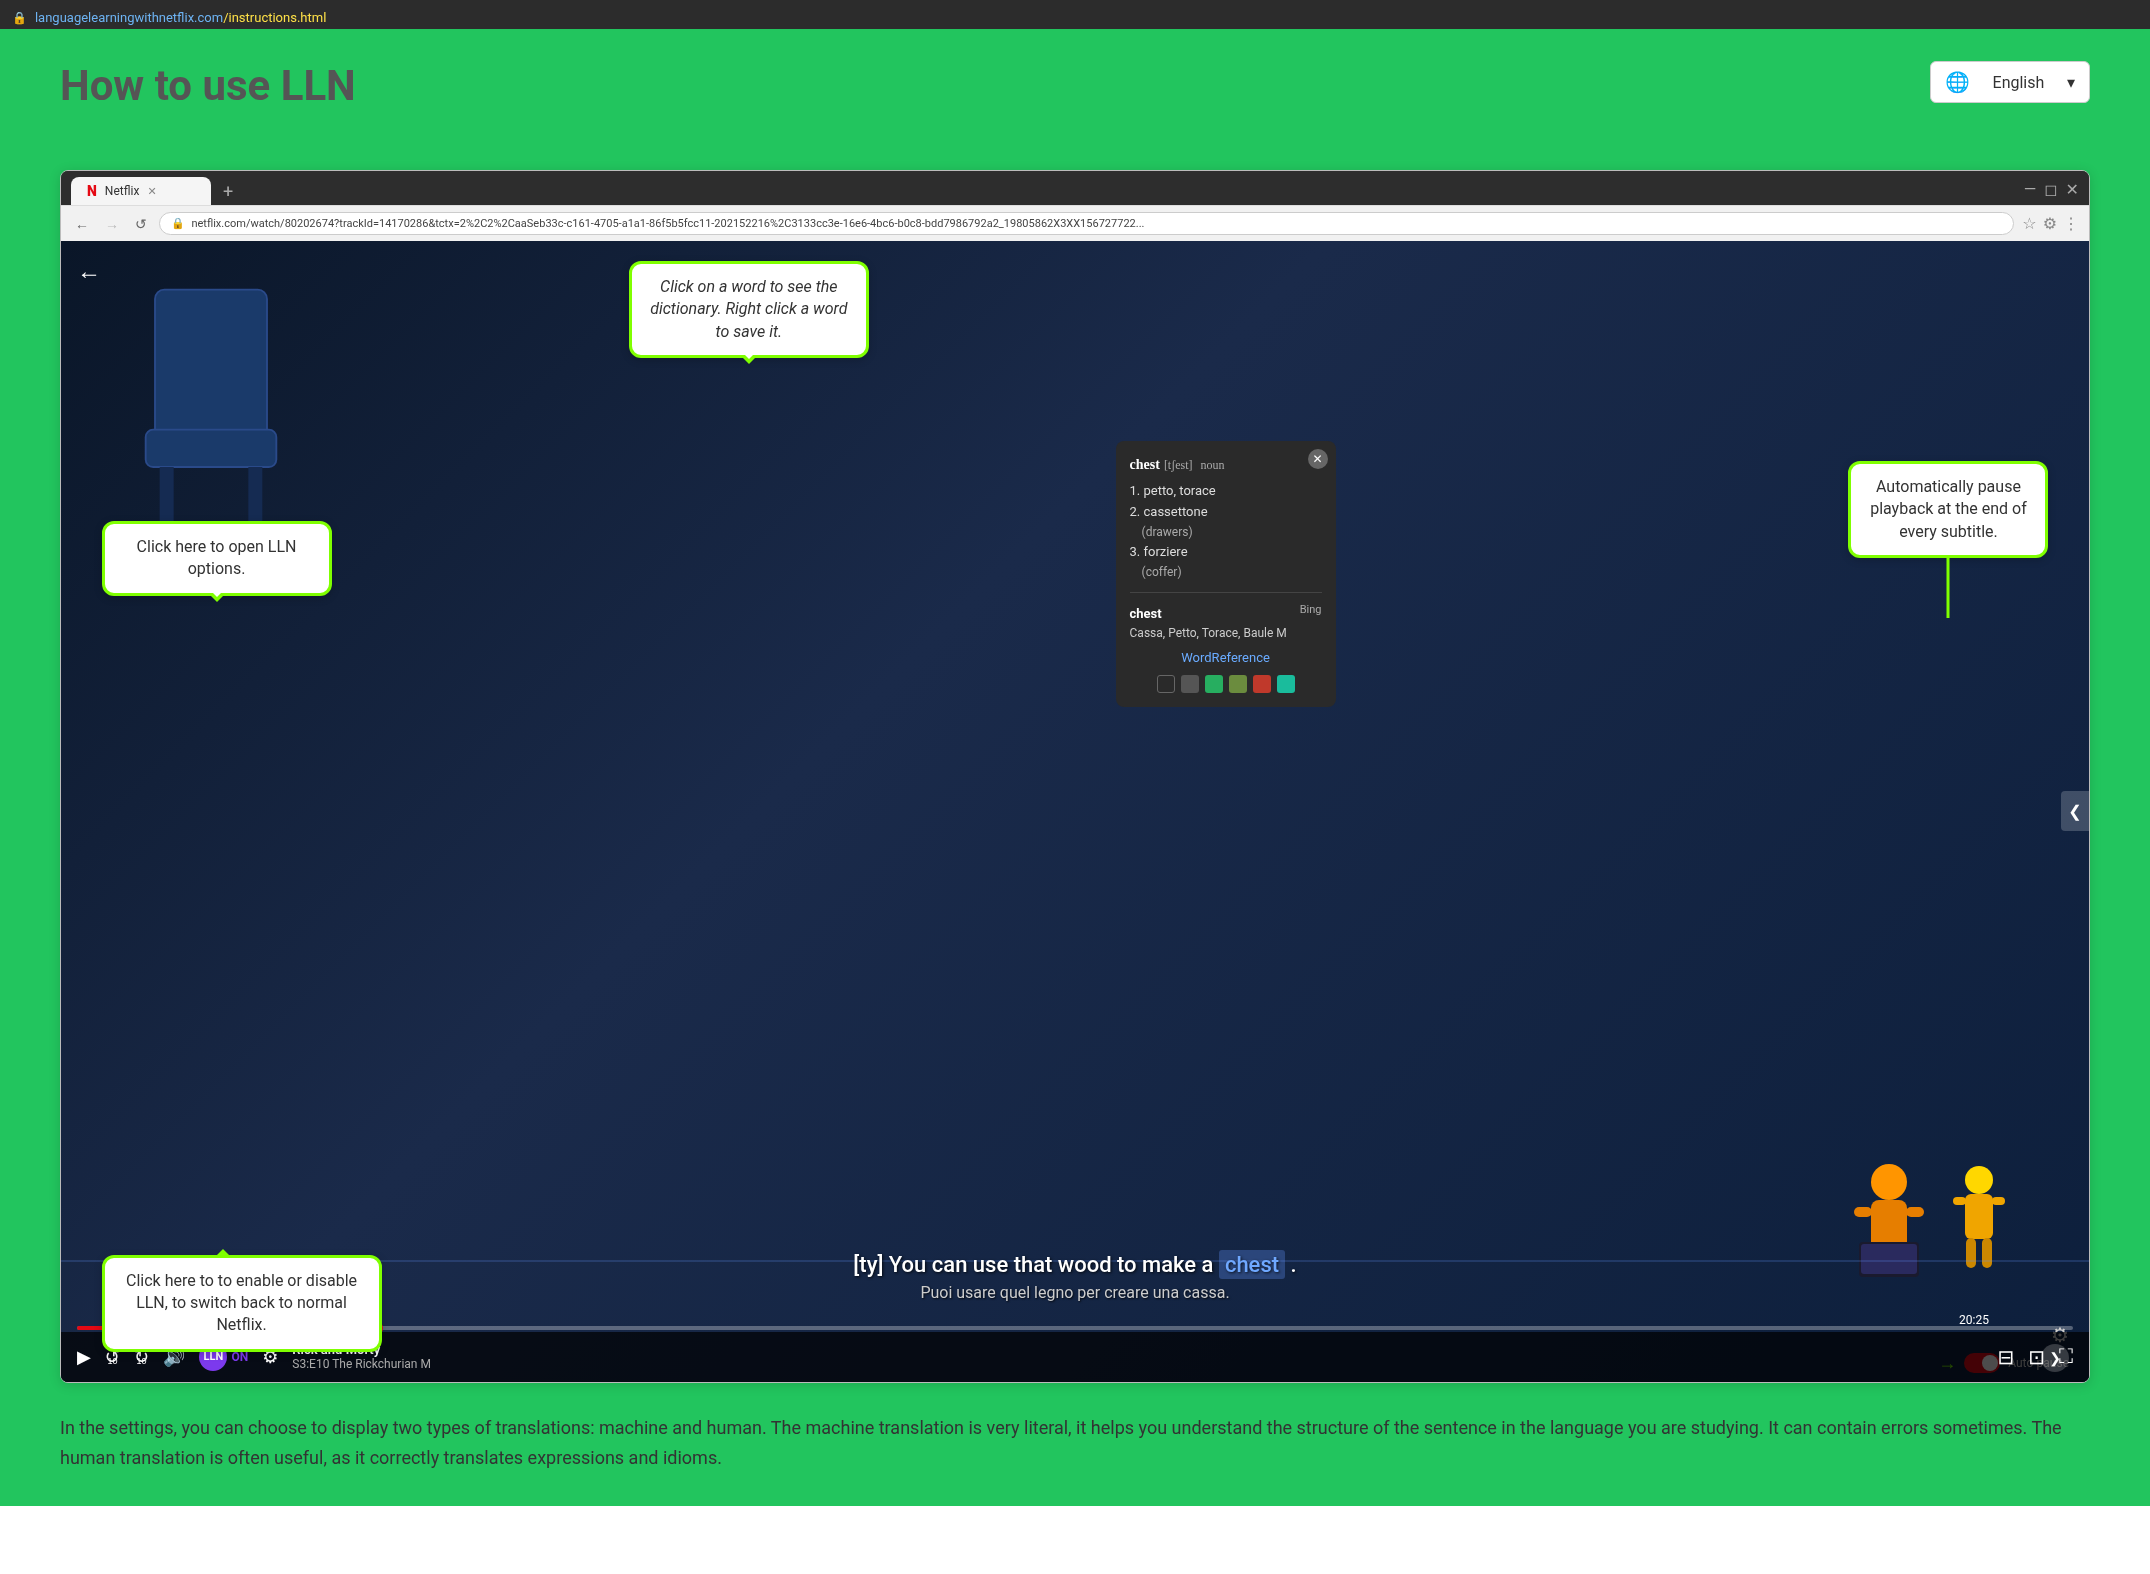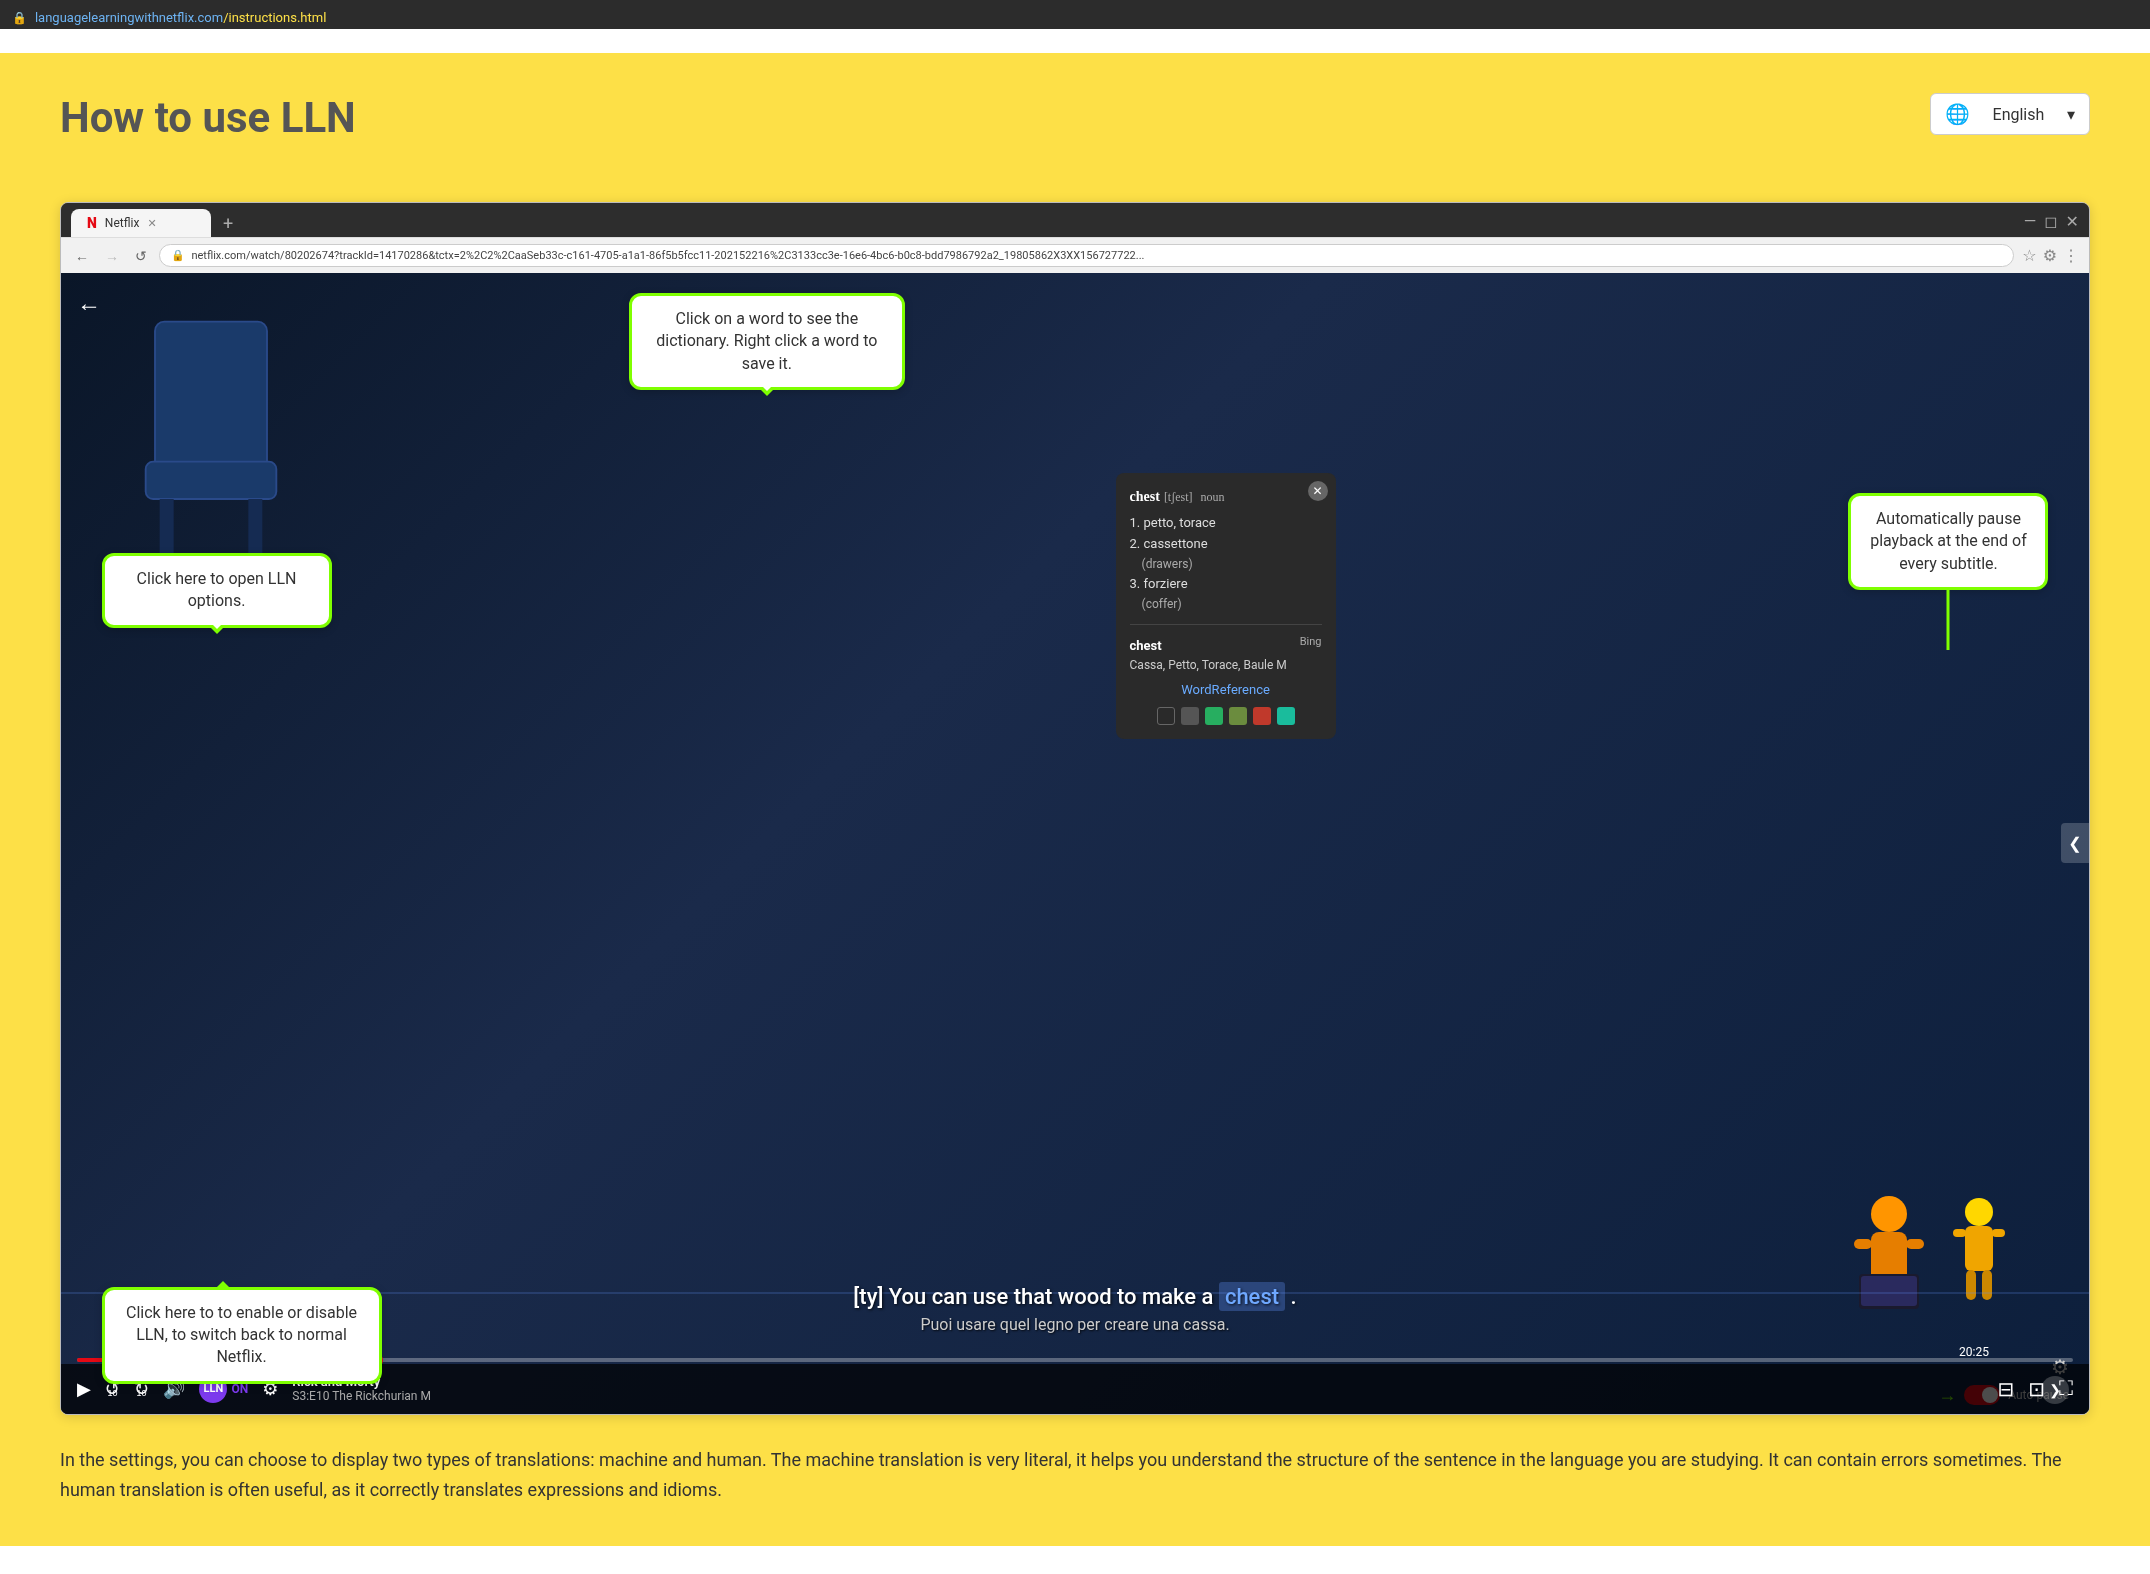--- a/index.html
+++ b/index.html
@@ -29,23 +29,22 @@
     .browser-url {
       color: #ddd;
       font-size: 13px;
     }
     .browser-url span {
       color: #6db3f2;
     }
 
     
     .page-content {
-      padding: 40px 60px;
-      background: #fde047;
-      margin-top: 24px;
+      padding: 32px 60px;
+      background: #22c55e;
     }
 
     .page-title {
       font-size: 42px;
       font-weight: 700;
       color: #555;
       margin-bottom: 30px;
     }
 
     
@@ -495,21 +494,22 @@
       text-align: center;
       line-height: 1.4;
       z-index: 40;
       box-shadow: 0 2px 8px rgba(0,0,0,0.2);
     }
 
     
     .ann-word-click {
       top: 20px;
       left: 28%;
-      width: 276px;
+      width: 240px;
+      font-style: italic;
     }
     .ann-word-click::after {
       content: '';
       position: absolute;
       bottom: -18px;
       left: 50%;
       transform: translateX(-50%);
       border: 9px solid transparent;
       border-top-color: #7fff00;
     }

